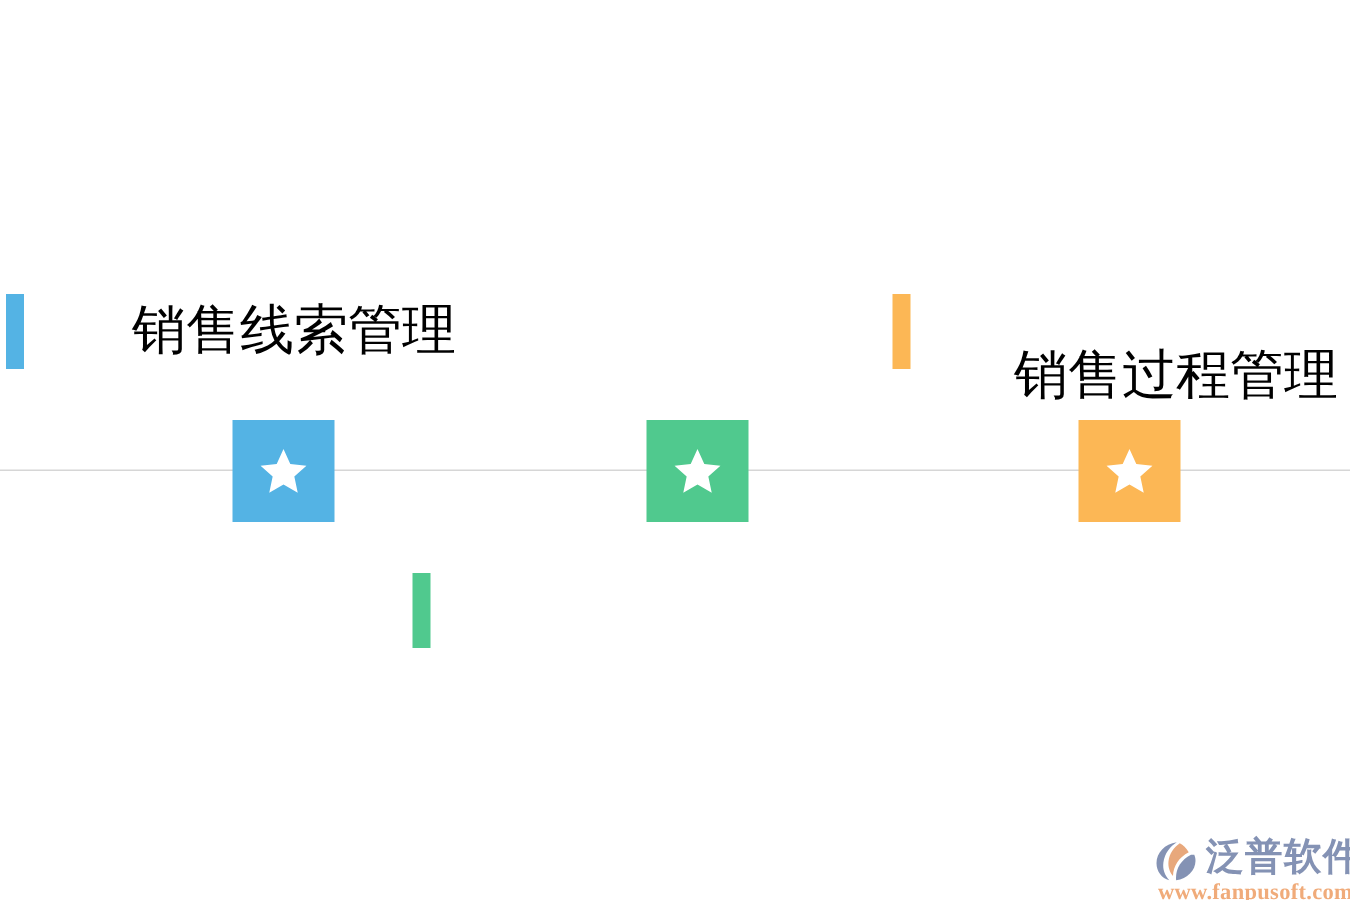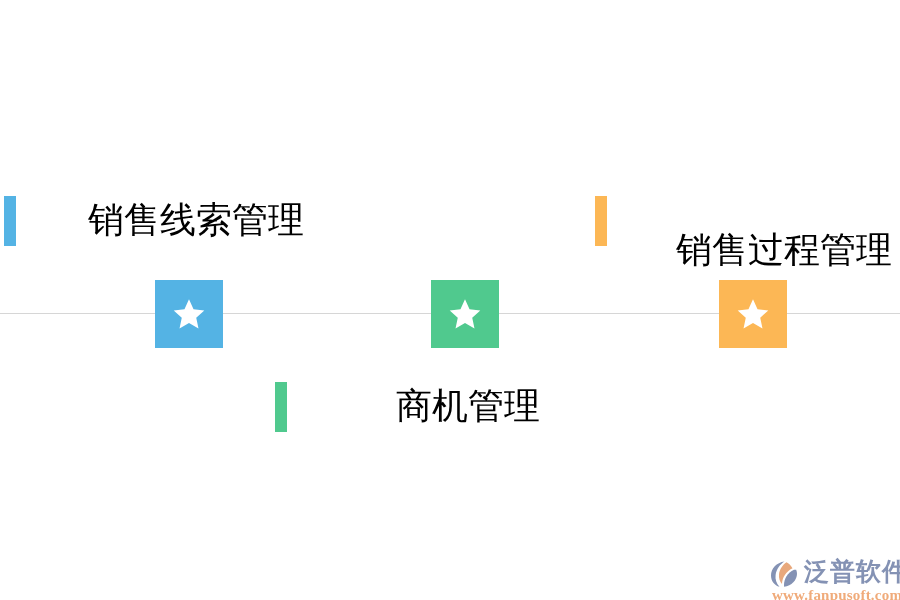--- a/index.html
+++ b/index.html
@@ -113,21 +113,20 @@
 
   <div class="accent-bar" style="left: 4px; top: 196px; background: rgb(84, 179, 228);"></div>
   <div class="stage-label" style="left:88px; top:196px;">销售线索管理</div>
   <div class="milestone" style="left: 155px; background: rgb(84, 179, 228);">
     <svg class="star-icon" viewBox="0 0 24 24">
       <polygon points="12,1.6 15.2,8.7 22.8,9.5 17.1,14.6 18.7,22.2 12,18.3 5.3,22.2 6.9,14.6 1.2,9.5 8.8,8.7" fill="#ffffff"></polygon>
     </svg>
   </div>
 
   <div class="accent-bar" style="left: 275px; top: 382px; background: rgb(80, 201, 142);"></div>
-  <div class="stage-label" style="left:396px; top:382px;">商机管理</div>
   <div class="milestone" style="left: 431px; background: rgb(80, 201, 142);">
     <svg class="star-icon" viewBox="0 0 24 24">
       <polygon points="12,1.6 15.2,8.7 22.8,9.5 17.1,14.6 18.7,22.2 12,18.3 5.3,22.2 6.9,14.6 1.2,9.5 8.8,8.7" fill="#ffffff"></polygon>
     </svg>
   </div>
 
   <div class="accent-bar" style="left: 595px; top: 196px; background: rgb(252, 183, 85);"></div>
   <div class="stage-label" style="left:676px; top:196px;margin-top:30px;">销售过程管理</div>
   <div class="milestone" style="left: 719px; background: rgb(252, 183, 85);">
     <svg class="star-icon" viewBox="0 0 24 24">

